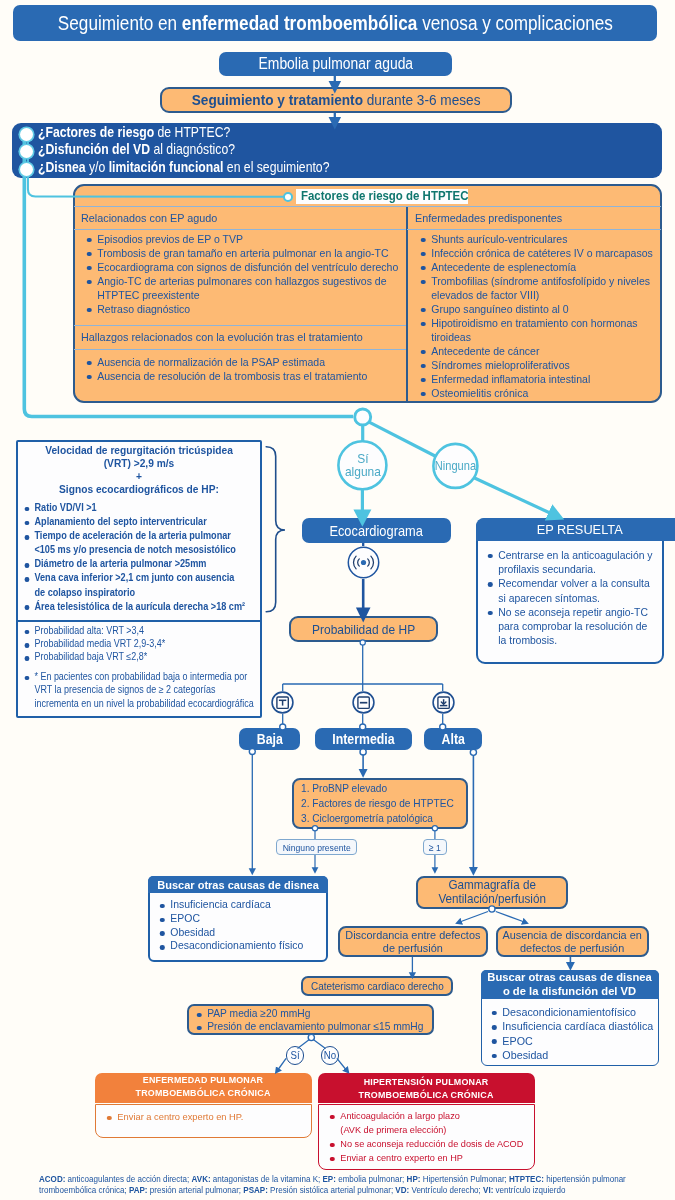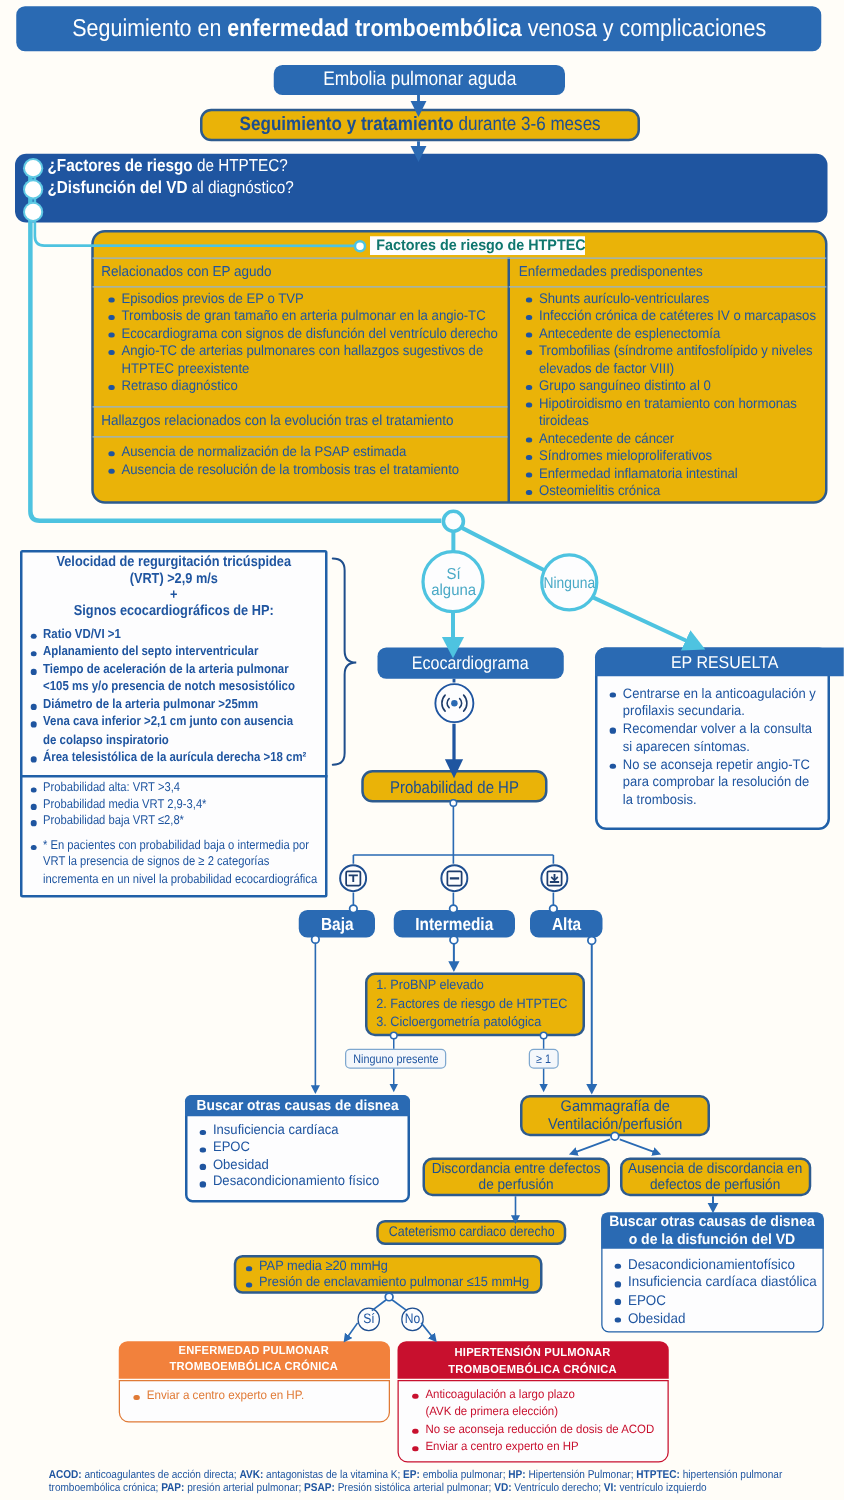--- a/index.html
+++ b/index.html
@@ -6,21 +6,21 @@
   body{width:675px;height:1200px;background:#fffdf8;
        font-family:"Liberation Sans",sans-serif;position:relative;overflow:hidden;
        -webkit-font-smoothing:antialiased;}
   #root{position:absolute;left:0;top:0;width:675px;height:1200px;padding-left:10px;}
   .abs{position:absolute;box-sizing:border-box;}
   svg.lines{position:absolute;left:0;top:0;width:675px;height:1200px;overflow:visible;pointer-events:none;z-index:5;}
   .cx{display:inline-block;transform:scaleX(.88);transform-origin:center center;white-space:nowrap;}
   .cl{display:inline-block;transform:scaleX(.88);transform-origin:left center;white-space:nowrap;}
   .bluebox{background:#2a6ab3;color:#fff;border-radius:7px;display:flex;align-items:center;
            justify-content:center;text-align:center;}
-  .obox{background:#eab308;border:2.1px solid #2d5b8e;border-radius:9px;color:#1d4f91;}
+  .obox{background:#fdba74;border:2.1px solid #2d5b8e;border-radius:9px;color:#1d4f91;}
   .ctr{display:flex;align-items:center;justify-content:center;text-align:center;}
   ul.b{margin:0;padding:0;list-style:none;}
   ul.b>li{position:relative;padding-left:13px;}
   ul.b>li:before{content:"";position:absolute;left:2px;top:5.8px;width:4.6px;height:4.6px;
                  border-radius:50%;background:currentColor;transform:scaleX(1.08);}
   ul.b>li.nb:before{display:none;}
 </style>
 </head>
 <body>
 
@@ -109,20 +109,21 @@
 </div>
 <div class="abs obox ctr" style="left:160px;top:87px;width:352px;height:26px;font-size:15.5px;">
  <span class="cx"><b>Seguimiento y tratamiento</b><span> durante 3-6 meses</span></span>
 </div>
 <div class="abs" style="left:12px;top:123px;width:650px;height:55px;background:#1f55a0;border-radius:9px;"></div>
 <div class="abs" style="left:19.9px;top:127.7px;width:13.2px;height:13.2px;border-radius:50%;background:#fff;box-shadow:0 0 0 1.6px #5fc9e4;z-index:6;"></div>
 <div class="abs" style="left:19.9px;top:145.2px;width:13.2px;height:13.2px;border-radius:50%;background:#fff;box-shadow:0 0 0 1.6px #5fc9e4;z-index:6;"></div>
 <div class="abs" style="left:19.9px;top:162.7px;width:13.2px;height:13.2px;border-radius:50%;background:#fff;box-shadow:0 0 0 1.6px #5fc9e4;z-index:6;"></div>
 <div class="abs" style="left:38px;top:123.5px;font-size:13.9px;color:#fff;line-height:17px;"><span class="cl"><b>¿Factores de riesgo</b><span> de HTPTEC?</span></span></div>
 <div class="abs" style="left:38px;top:141.0px;font-size:13.9px;color:#fff;line-height:17px;"><span class="cl"><b>¿Disfunción del VD</b><span> al diagnóstico?</span></span></div>
+<div class="abs" style="left:38px;top:158.5px;font-size:13.9px;color:#fff;line-height:17px;"><span class="cl"><b>¿Disnea</b><span> y/o </span><b>limitación funcional</b><span> en el seguimiento?</span></span></div>
 <div class="abs obox" style="left:73px;top:184px;width:589px;height:219px;border-radius:11px;"></div>
 <div class="abs" style="left:296px;top:189px;width:172px;height:15px;background:#fdfdfe;z-index:6;"></div>
 <div class="abs" style="left:282.5px;top:191.5px;width:10.5px;height:10.5px;border-radius:50%;background:#fff;border:2px solid #4ec3e0;box-sizing:border-box;z-index:6;"></div>
 <div class="abs" style="left:301px;top:188.5px;font-size:12.2px;color:#0f766e;font-weight:bold;z-index:6;"><span class="cl" style="transform:scaleX(.94)">Factores de riesgo de HTPTEC</span></div>
 <div class="abs" style="left:406px;top:205.8px;width:1.5px;height:196px;background:#2d5b8e;"></div>
 <div class="abs" style="left:74px;top:205.8px;width:587px;height:1.3px;background:#8fb4d8;"></div>
 <div class="abs" style="left:81px;top:212px;font-size:11.5px;color:#1f55a0;"><span class="cl" style="transform:scaleX(.94)">Relacionados con EP agudo</span></div>
 <div class="abs" style="left:74px;top:228.8px;width:332px;height:1.3px;background:#8fb4d8;"></div>
 <div class="abs" style="left:85px;top:232px;width:306px;">
       <ul class="b" style="width:345px;transform:scaleX(.94);transform-origin:left top;font-size:11.2px;color:#1f55a0;line-height:14.0px;">

